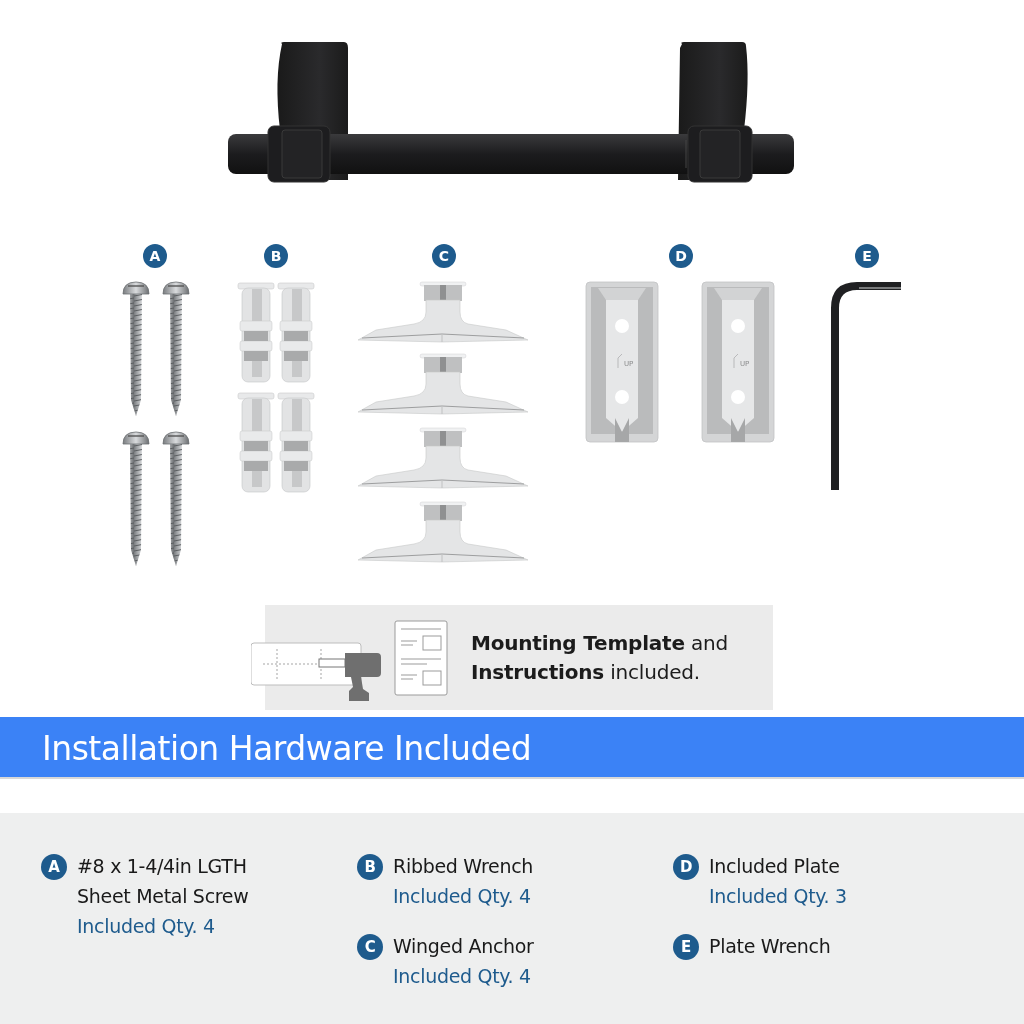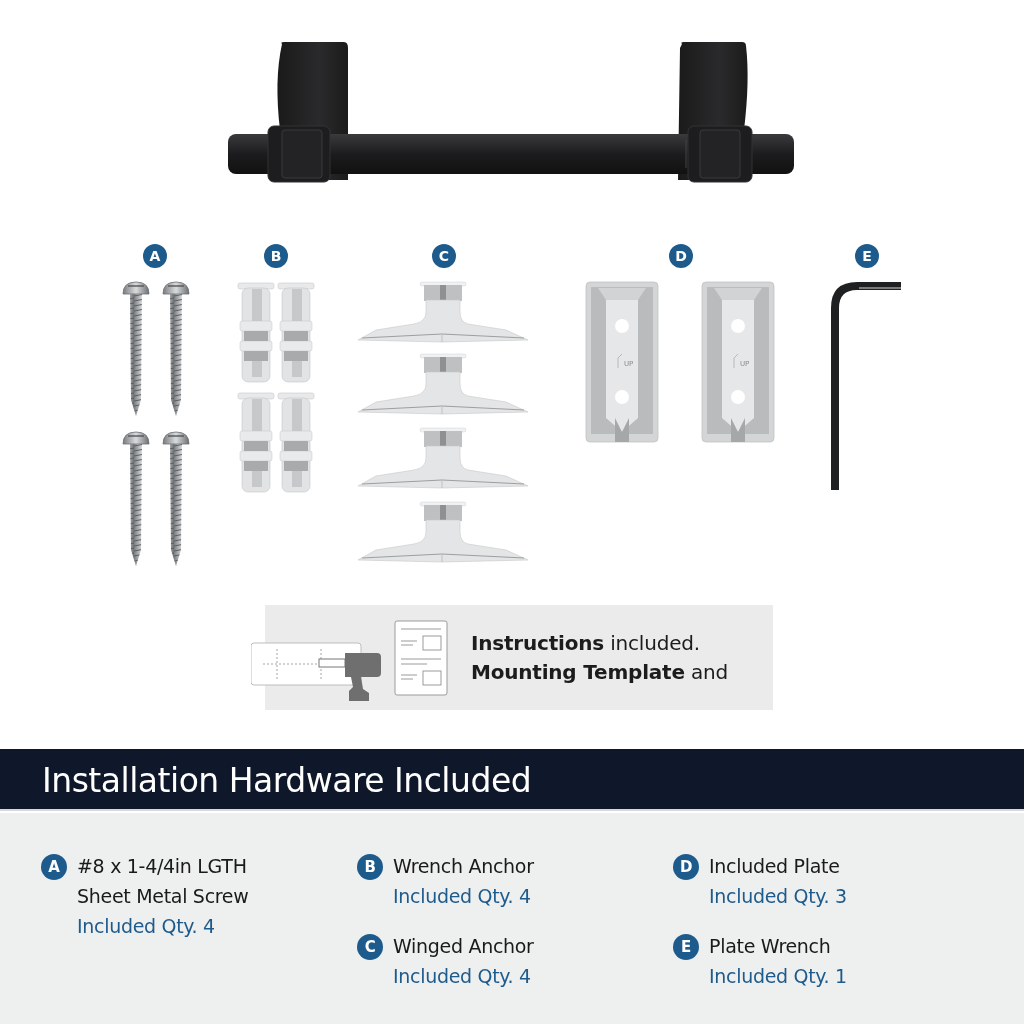--- a/index.html
+++ b/index.html
@@ -20,21 +20,21 @@
 
   .parts svg { position: absolute; overflow: visible; }
 
   
   .tpl-box { left: 265px; top: 605px; width: 508px; height: 105px; background: #ebebeb; }
   .tpl-text { position: absolute; left: 206px; top: 24px; font-size: 20px; line-height: 29px; color: #1c1c1c;
     font-family: "DejaVu Sans", sans-serif; letter-spacing: -0.2px; }
   .tpl-text b { font-weight: 700; }
 
   
-  .banner { left: 0; top: 749px; width: 1024px; height: 62px; background: #0f172a; border-bottom: 2px solid #d8d8d8; }
+  .banner { left: 0; top: 717px; width: 1024px; height: 62px; background: #3b82f6; border-bottom: 2px solid #d8d8d8; }
   .banner-title { position: absolute; left: 42px; top: 12px; font-size: 33px; color: #ffffff;
     font-family: "DejaVu Sans", sans-serif; letter-spacing: -0.5px; }
 
   .panel { left: 0; top: 813px; width: 1024px; height: 211px; background: #eeefef; }
 
   .item { position: absolute; font-family: "DejaVu Sans", sans-serif; font-size: 19px; line-height: 30px; color: #1a1a1a; letter-spacing: -0.3px; }
   .item .badge { left: -36px; top: 3px; width: 26px; height: 26px; font-size: 15px; }
   .item .qty { color: #1e5b8d; font-weight: 400; }
 </style>
 </head>
@@ -170,49 +170,48 @@
     <line x1="150" y1="22" x2="166" y2="22" stroke="#9b9b9b" stroke-width="1"></line>
     <line x1="150" y1="26" x2="162" y2="26" stroke="#9b9b9b" stroke-width="1"></line>
     <rect x="172" y="17" width="18" height="14" fill="none" stroke="#9b9b9b" stroke-width="1"></rect>
     <line x1="150" y1="40" x2="190" y2="40" stroke="#9b9b9b" stroke-width="1"></line>
     <line x1="150" y1="45" x2="176" y2="45" stroke="#9b9b9b" stroke-width="1"></line>
     <line x1="150" y1="56" x2="166" y2="56" stroke="#9b9b9b" stroke-width="1"></line>
     <line x1="150" y1="60" x2="162" y2="60" stroke="#9b9b9b" stroke-width="1"></line>
     <rect x="172" y="52" width="18" height="14" fill="none" stroke="#9b9b9b" stroke-width="1"></rect>
   </svg>
   <div class="tpl-text">
+    <div><b>Mounting Template</b><span> and</span></div>
     <div><b>Instructions</b><span> included.</span></div>
-    <div><b>Mounting Template</b><span> and</span></div>
   </div>
 </div>
 
 <div class="abs banner">
   <div class="banner-title">Installation Hardware Included</div>
 </div>
 
 <div class="abs panel">
   <div class="item" style="left:77px;top:38px;">
     <div class="badge">A</div>
     <div>#8 x 1-4/4in LGTH</div>
     <div>Sheet Metal Screw</div>
     <div class="qty">Included Qty. 4</div>
   </div>
   <div class="item" style="left:393px;top:38px;">
     <div class="badge">B</div>
-    <div>Wrench Anchor</div>
+    <div>Ribbed Wrench</div>
     <div class="qty">Included Qty. 4</div>
   </div>
   <div class="item" style="left:393px;top:118px;">
     <div class="badge">C</div>
     <div>Winged Anchor</div>
     <div class="qty">Included Qty. 4</div>
   </div>
   <div class="item" style="left:709px;top:38px;">
     <div class="badge">D</div>
     <div>Included Plate</div>
     <div class="qty">Included Qty. 3</div>
   </div>
   <div class="item" style="left:709px;top:118px;">
     <div class="badge">E</div>
     <div>Plate Wrench</div>
-    <div class="qty">Included Qty. 1</div>
   </div>
 </div>
 
 </body></html>

